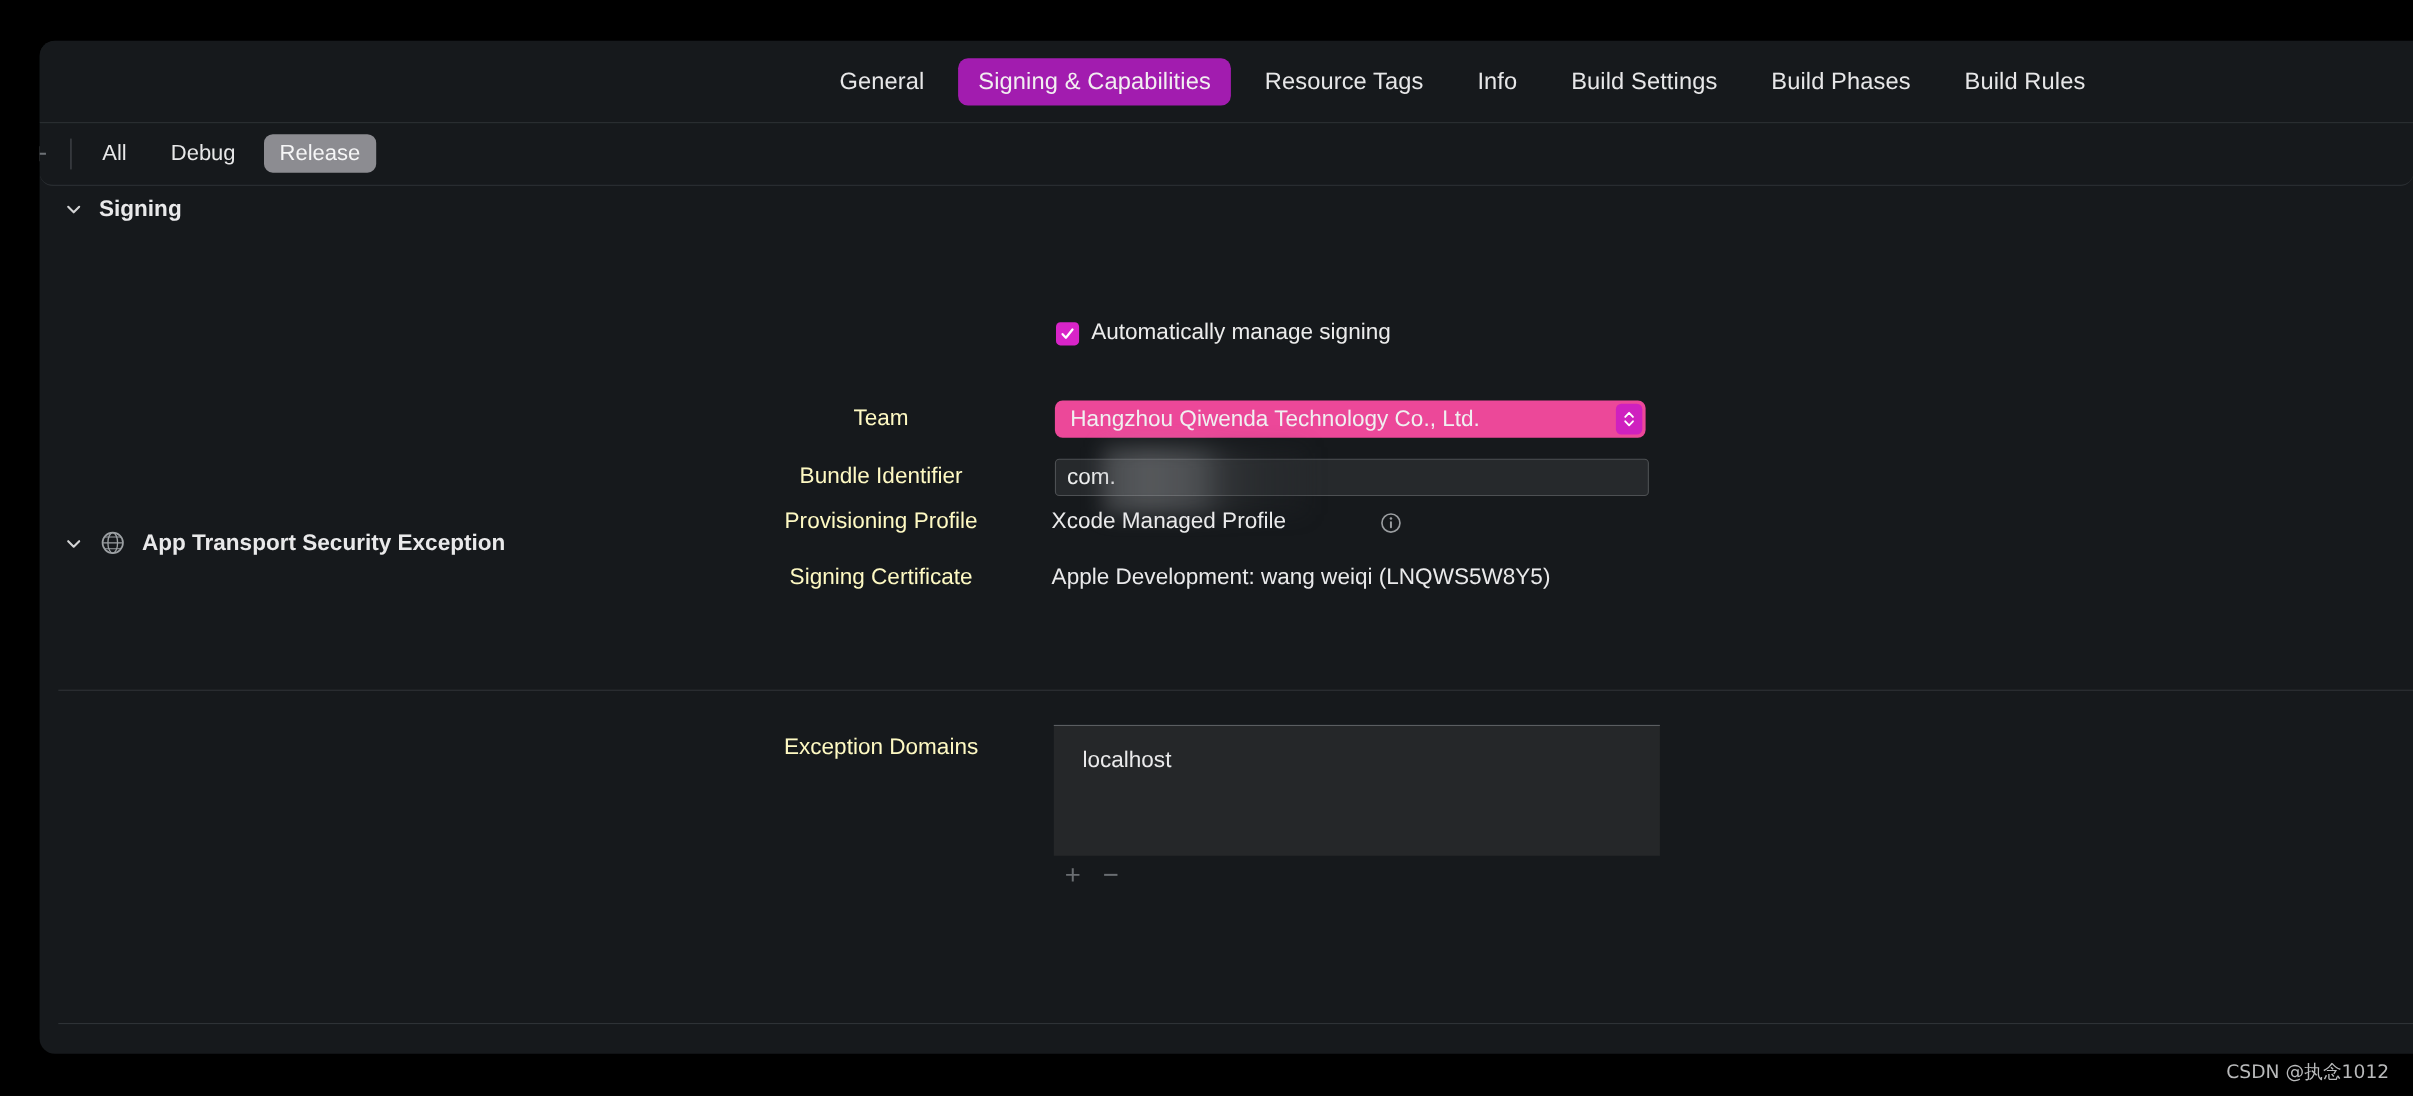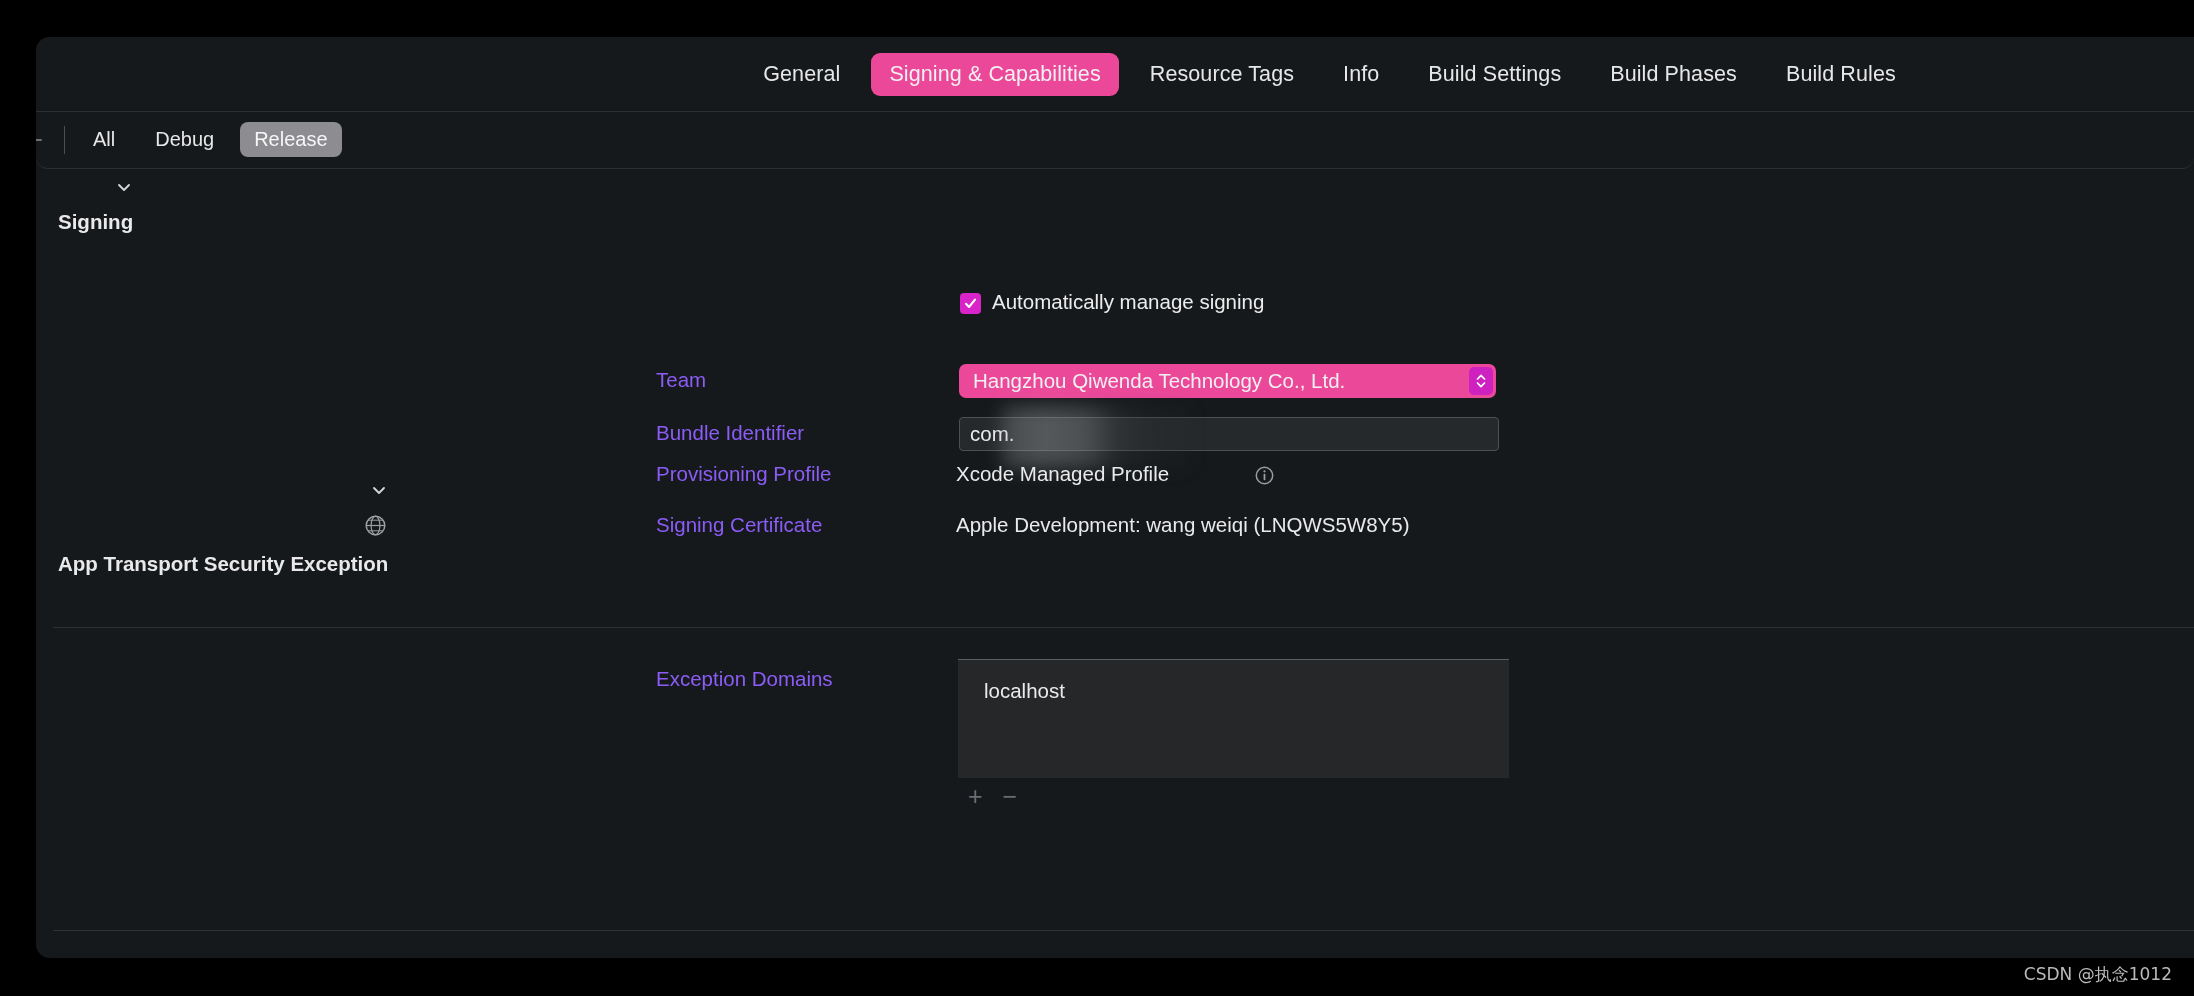--- a/index.html
+++ b/index.html
@@ -56,21 +56,21 @@
   .tab {
     font-size: 21.5px;
     color: #e7e7e8;
     padding: 9px 18px;
     border-radius: 9px;
     margin-right: 13px;
     white-space: nowrap;
     letter-spacing: 0.1px;
   }
   .tab.selected {
-    background: #ec4899;
+    background: #a21caf;
     color: #f2eff1;
   }
 
   
   .configbar {
     position: absolute;
     left: 0; top: 74px;
     width: 100%;
     height: 57px;
     border-bottom: 1px solid #2b2f33;
@@ -112,47 +112,46 @@
   .content {
     position: absolute;
     left: 0; top: 131px;
     right: 0;
     bottom: 0;
   }
 
   .section-header {
     position: absolute;
     display: flex;
-    align-items: flex-end;
+    align-items: center;
     gap: 14px;
     font-size: 20.5px;
     font-weight: bold;
     color: #e9e9ea;
     white-space: nowrap;
-    flex-direction: column;
   }
   .disclosure {
     width: 18px;
     height: 18px;
     flex: 0 0 auto;
   }
   .disclosure svg { display:block; }
 
   .globe-icon {
     width: 25px;
     height: 25px;
     flex: 0 0 auto;
   }
   .globe-icon svg { display:block; }
 
   .field-label {
     position: absolute;
-    text-align: left;
-    font-size: 20.5px;
-    color: #8b5cf6;
+    text-align: center;
+    font-size: 20.5px;
+    color: #fef9c3;
     white-space: nowrap;
   }
   .field-value {
     position: absolute;
     font-size: 20.5px;
     color: #eaeaeb;
     white-space: nowrap;
   }
 
   

